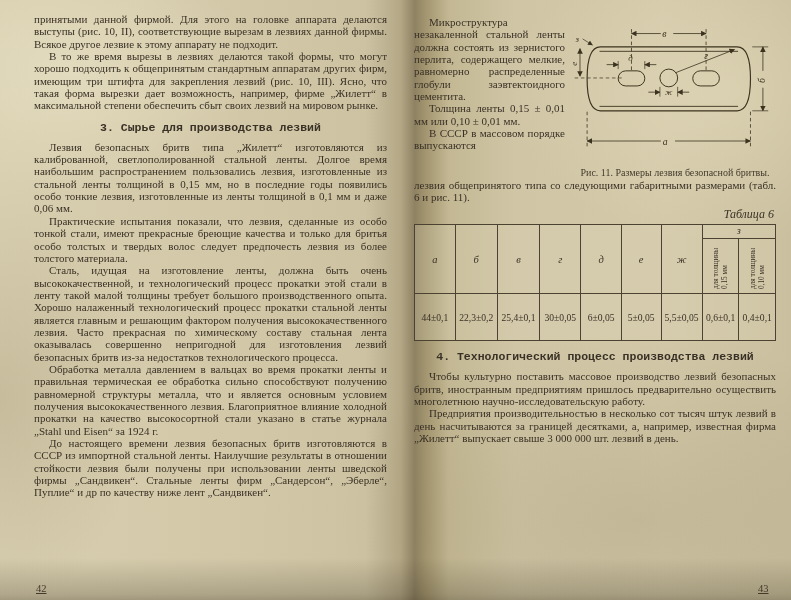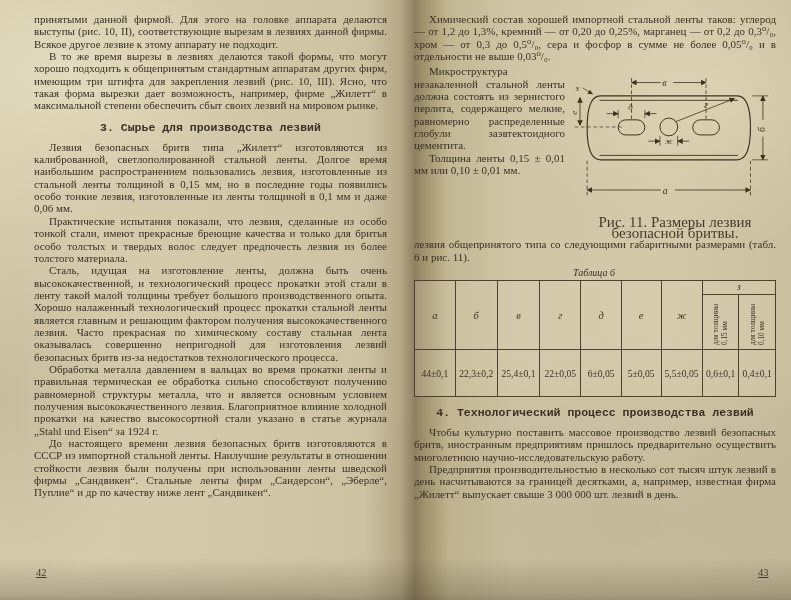--- a/index.html
+++ b/index.html
@@ -19,31 +19,31 @@
         #8e8263 49.9%, #a2956f 51.2%, #c3b893 54%, #d0c6a6 62%,
         #d3c9a9 80%, #c9bf9e 97%, #bdb291 100%);
     padding-left: 40px;
   }
   .page-col{position:absolute;top:13px;}
   .page-left{left:34px;width:353px;}
   .page-right{left:414px;width:362px;}
   .p{margin:0;text-indent:15px;font-size:11px;line-height:12.35px;text-align:justify;}
   .p.noindent{text-indent:0;}
   .h{font-size:11.5px;font-weight:bold;text-align:center;margin:9px 0 7px;line-height:13px;font-family:Liberation Mono, monospace;}
-  .pageno{position:absolute;top:567px;font-size:10.5px;color:#433a2c;text-decoration:underline;}
+  .pageno{position:absolute;top:583px;font-size:10.5px;color:#433a2c;text-decoration:underline;}
   .pageno-left{left:36px;}
   .pageno-right{left:758px;text-align:center;}
 
   .figure-row{display:flex;gap:7px;margin-top:3px;align-items:flex-start;}
   .side-col{width:151px;flex:none;}
   .fig-col{flex:1;text-align:center;}
-  .fig-caption{font-size:15px;line-height:10.5px;margin-top:1px;color:#433a2c;}
+  .fig-caption{font-size:10px;line-height:10.5px;margin-top:1px;color:#433a2c;}
   svg text{font-family:"Liberation Serif","DejaVu Serif",serif;font-style:italic;fill:#3b321f;}
 
-  .tbl-label{font-style:italic;font-size:10px;text-align:center;margin:4px 2px 2px 0;}
+  .tbl-label{font-style:italic;font-size:12px;text-align:right;margin:4px 2px 2px 0;}
   table.dim{border-collapse:collapse;width:100%;table-layout:fixed;background:rgba(222,214,186,0.25);}
   table.dim th,table.dim td{border:1px solid #4c4232;padding:0;text-align:center;vertical-align:middle;}
   table.dim{border:1.5px solid #4c4232;}
   th.letter{font-style:italic;font-weight:normal;font-size:10.5px;}
   th.zgroup{font-style:italic;font-weight:normal;font-size:9.5px;height:13px;line-height:11px;}
   th.zsub{height:50px;font-weight:normal;}
   .rot{writing-mode:vertical-rl;transform:rotate(180deg);display:inline-block;
        font-size:7.3px;line-height:1.3;max-height:50px;text-align:left;white-space:normal;}
   td.val{height:46px;font-size:9.6px;}
 </style>
@@ -58,26 +58,26 @@
     <div class="h">3. Сырье для производства лезвий</div>
     <p class="p">Лезвия безопасных бритв типа „Жилетт“ изготовляются из калиброванной, светлополированной стальной ленты. Долгое время наибольшим распространением пользовались лезвия, изготовленные из стальной ленты толщиной в 0,15 мм, но в последние годы появились особо тонкие лезвия, изготовленные из ленты толщиной в 0,1 мм и даже 0,06 мм.</p>
     <p class="p">Практические испытания показали, что лезвия, сделанные из особо тонкой стали, имеют прекрасные бреющие качества и только для бритья особо толстых и твердых волос следует предпочесть лезвия из более толстого материала.</p>
     <p class="p">Сталь, идущая на изготовление ленты, должна быть очень высококачественной, и технологический процесс прокатки этой стали в ленту такой малой толщины требует большого производственного опыта. Хорошо налаженный технологический процесс прокатки стальной ленты является главным и решающим фактором получения высококачественного лезвия. Часто прекрасная по химическому составу стальная лента оказывалась совершенно непригодной для изготовления лезвий безопасных бритв из-за недостатков технологического процесса.</p>
     <p class="p">Обработка металла давлением в вальцах во время прокатки ленты и правильная термическая ее обработка сильно способствуют получению равномерной структуры металла, что и является основным условием получения высококачественного лезвия. Благоприятное влияние холодной прокатки на качество высокосортной стали указано в статье журнала „Stahl und Eisen“ за 1924 г.</p>
     <p class="p">До настоящего времени лезвия безопасных бритв изготовляются в СССР из импортной стальной ленты. Наилучшие результаты в отношении стойкости лезвия были получены при использовании ленты шведской фирмы „Сандвикен“. Стальные ленты фирм „Сандерсон“, „Эберле“, Пуплие“ и др по качеству ниже лент „Сандвикен“.</p>
   </div>
   <div class="pageno pageno-left">42</div>
 
   <div class="page-col page-right">
-    <p class="p">Химический состав хорошей импортной стальной ленты таков: углерод — от 1,2 до 1,3%, кремний — от 0,20 до 0,25%, марганец — от 0,2 до 0,3⁰/₀, хром — от 0,3 до 0,5⁰/₀, сера и фосфор в сумме не более 0,05⁰/₀ и в отдельности не выше 0,03⁰/₀.</p>
 
     <div class="figure-row">
       <div class="side-col">
         <p class="p">Микроструктура незакаленной стальной ленты должна состоять из зернистого перлита, содержащего мелкие, равномерно распределенные глобули заэвтектоидного цементита.</p>
         <p class="p">Толщина ленты 0,15 ± 0,01 мм или 0,10 ± 0,01 мм.</p>
+        <p class="p">В СССР в массовом порядке выпускаются</p>
       </div>
       <div class="fig-col">
         <svg width="206" height="147" viewBox="0 0 232 152">
           <defs>
             <marker id="arw" viewBox="0 0 10 10" refX="9" refY="5" markerWidth="7" markerHeight="7" orient="auto-start-reverse">
               <path d="M0,0 L10,5 L0,10 z" fill="#3b321f"></path>
             </marker>
           </defs>
           <g stroke="#3b321f" fill="none" stroke-width="1.3">
             <path d="M32,28 L186,28 Q201,28 201,64 Q201,100 186,100 L32,100 Q17,100 17,64 Q17,28 32,28 Z"></path>
@@ -166,21 +166,21 @@
         <th class="zgroup" colspan="2">з</th>
       </tr>
       <tr>
         <th class="zsub"><span class="rot">для толщины 0,15 мм</span></th>
         <th class="zsub"><span class="rot">для толщины 0,10 мм</span></th>
       </tr>
       <tr>
         <td class="val">44±0,1</td>
         <td class="val">22,3±0,2</td>
         <td class="val">25,4±0,1</td>
-        <td class="val">22±0,05</td>
+        <td class="val">30±0,05</td>
         <td class="val">6±0,05</td>
         <td class="val">5±0,05</td>
         <td class="val">5,5±0,05</td>
         <td class="val">0,6±0,1</td>
         <td class="val">0,4±0,1</td>
       </tr>
     </tbody>
       </table>
 
     <div class="h">4. Технологический процесс производства лезвий</div>

